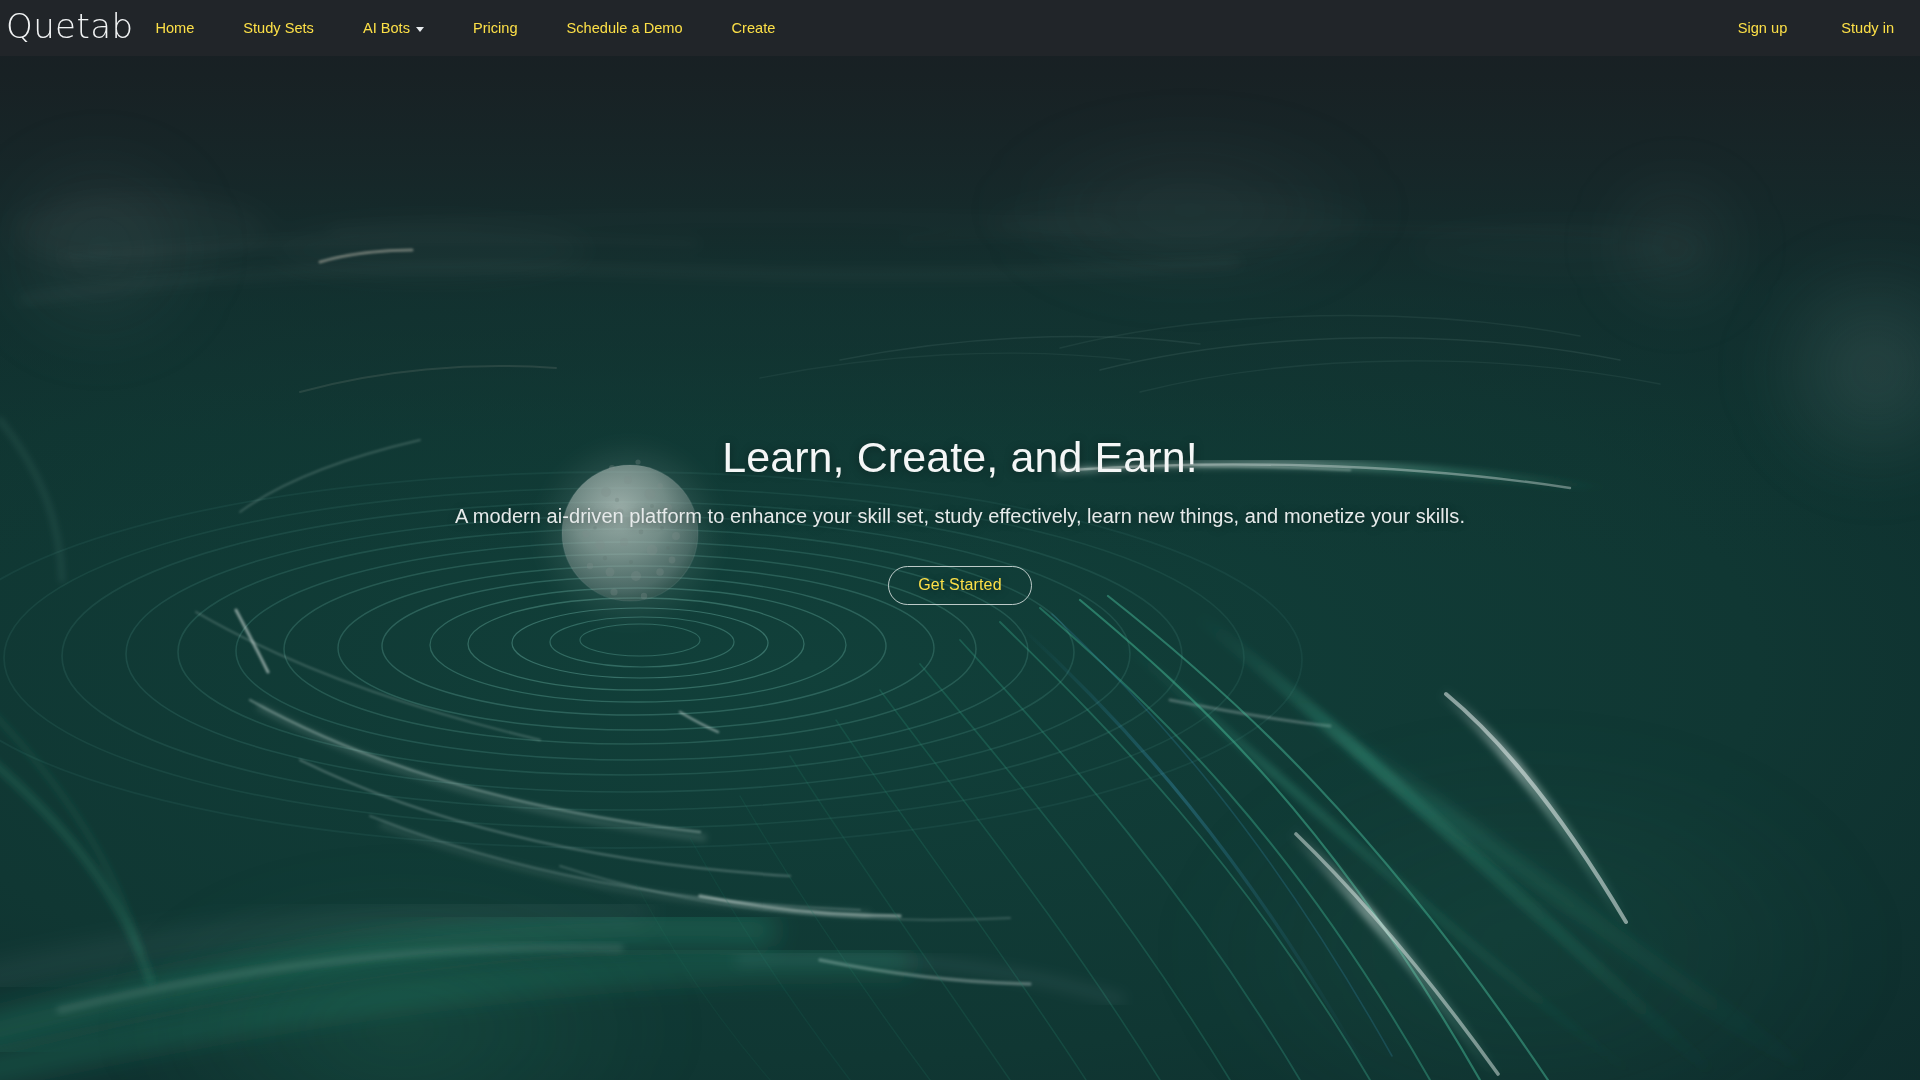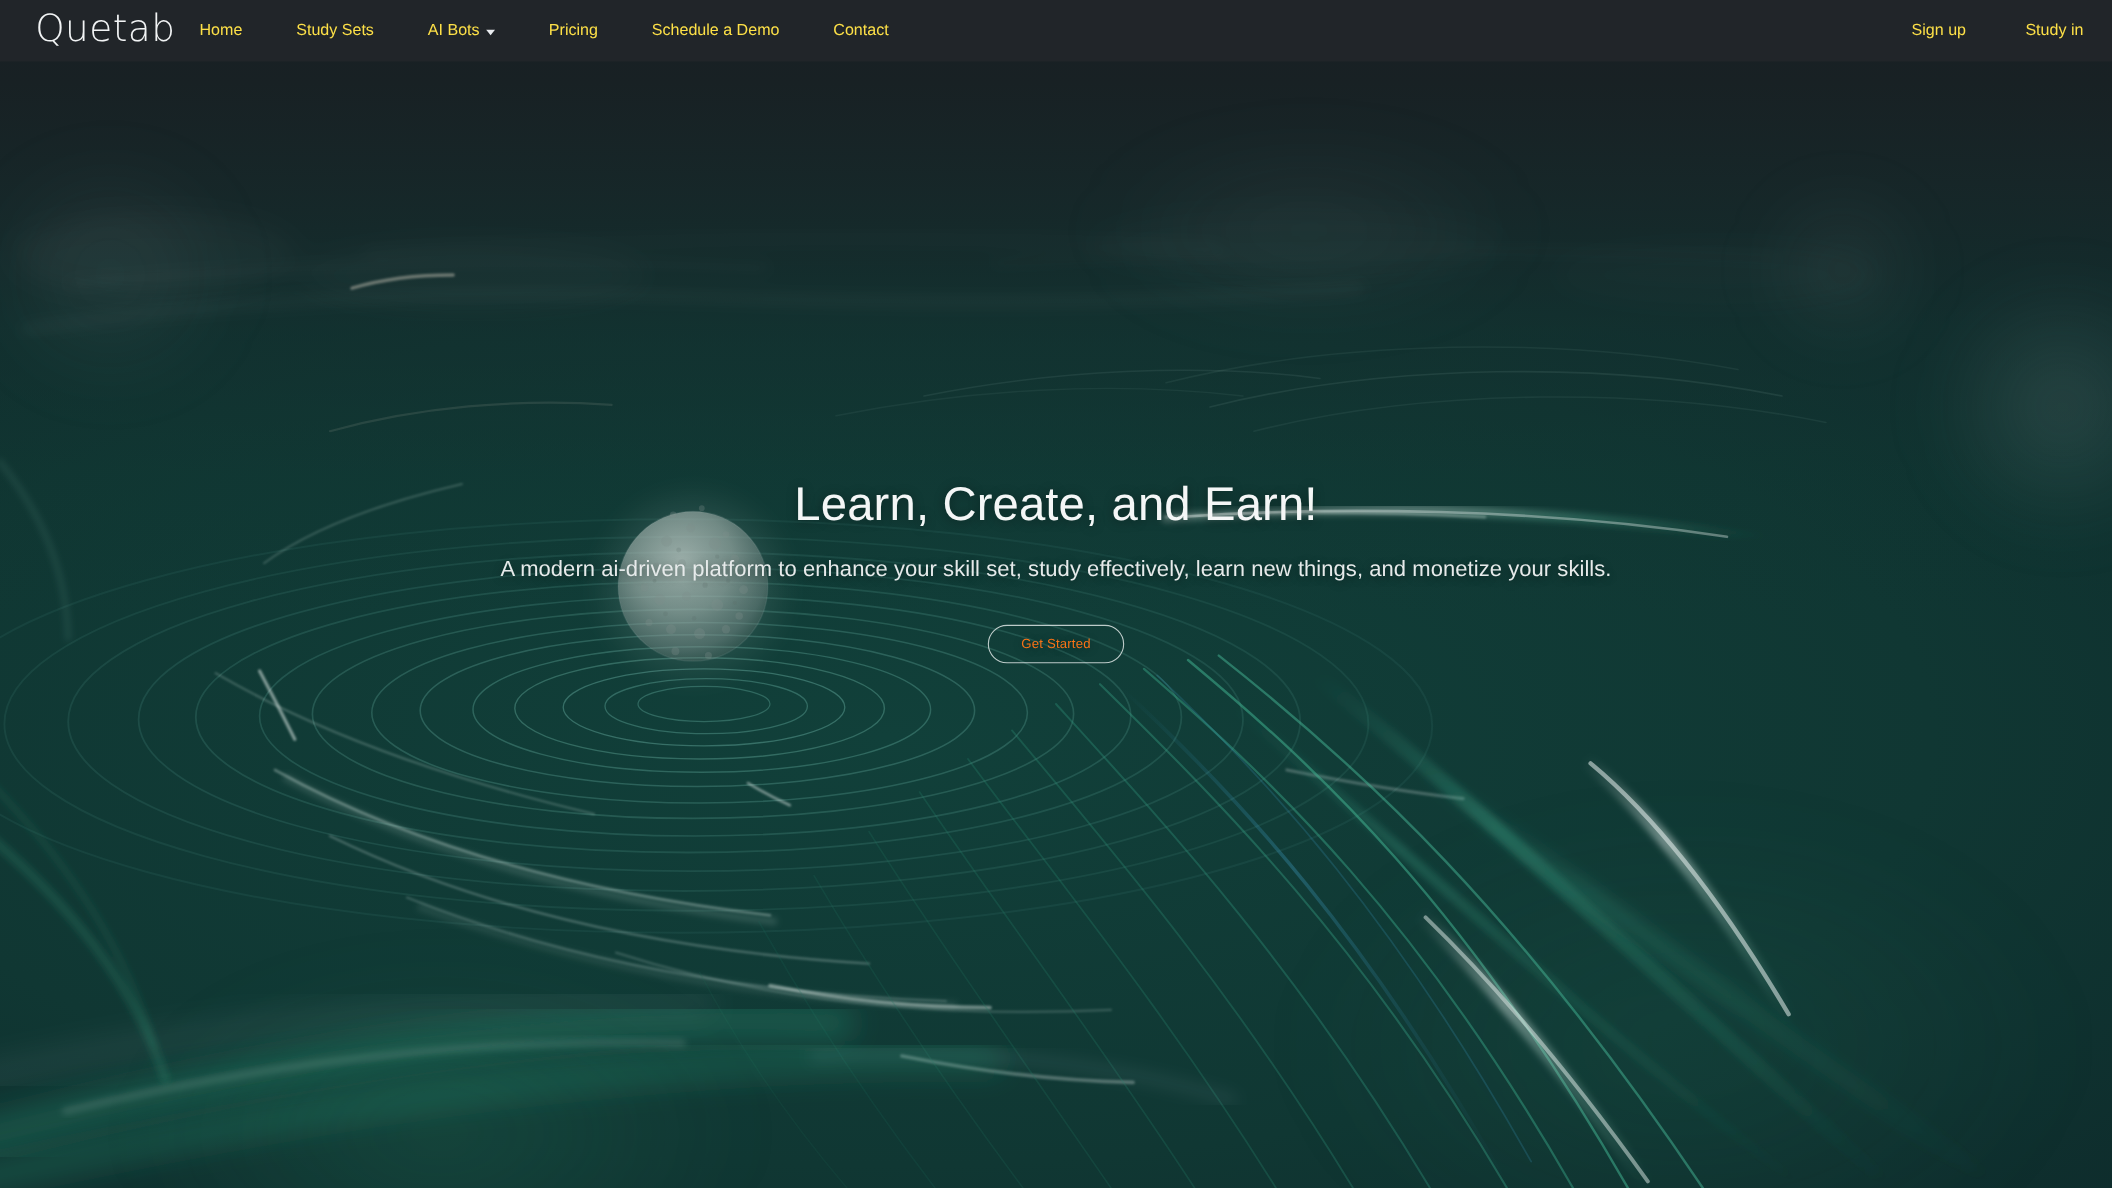--- a/index.html
+++ b/index.html
@@ -66,21 +66,21 @@
     position:absolute;
     top:0; left:0;
     width:1920px;
     height:56px;
     background:#212529;
     display:flex;
     align-items:center;
     z-index:40;
   }
   .brand {
-    margin-left:32px;
+    margin-left:6px;
     margin-right:22px;
     color:#f2f4f5;
     font-size:34px;
     font-weight:300;
     letter-spacing:0.4px;
     line-height:1;
     padding-bottom:4px;
     font-family:"DejaVu Sans", sans-serif;
     white-space:nowrap;
     cursor:pointer;
@@ -142,22 +142,22 @@
     color:#e6eaea;
     font-size:20px;
     font-weight:400;
     letter-spacing:0.05px;
     line-height:1.45;
     margin-bottom:35px;
     text-shadow:0 1px 9px rgba(0,0,0,0.40);
   }
   .cta {
     display:inline-block;
-    color:#f97316;
-    font-size:12px;
+    color:#fde047;
+    font-size:16px;
     font-weight:400;
     letter-spacing:0.15px;
     padding:9px 29px 10px;
     border:1px solid rgba(233,239,238,0.80);
     border-radius:50px;
     background:transparent;
     cursor:pointer;
     font-family:"Liberation Sans", sans-serif;
     text-shadow:0 1px 8px rgba(0,0,0,0.35);
   }
@@ -392,21 +392,21 @@
         <span>AI Bots</span>
         <span class="caret"></span>
       </a>
       <a class="nav-link" href="#">
         <span>Pricing</span>
       </a>
       <a class="nav-link" href="#">
         <span>Schedule a Demo</span>
       </a>
       <a class="nav-link" href="#">
-        <span>Contact</span>
+        <span>Create</span>
       </a>
     </div>
 
     <div class="nav-right">
       <a class="nav-link" href="#">
         <span>Sign up</span>
       </a>
       <a class="nav-link" href="#">
         <span>Study in</span>
       </a>

